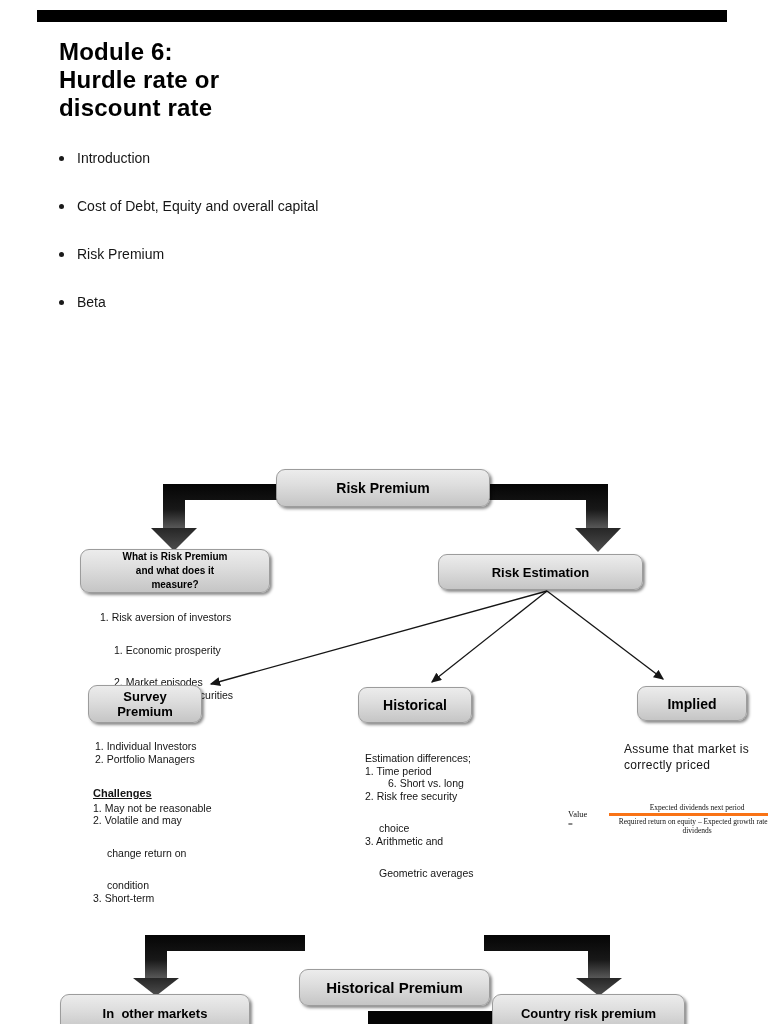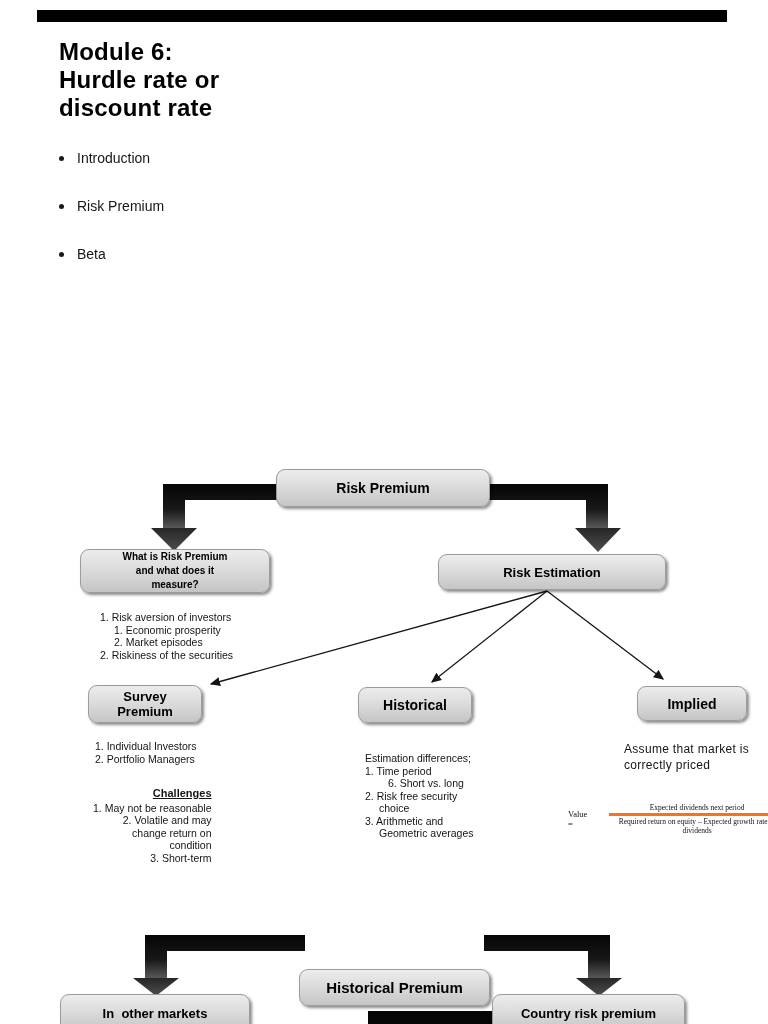--- a/index.html
+++ b/index.html
@@ -21,21 +21,21 @@
 
   .gbox {
     position:absolute; z-index:2; box-sizing:border-box;
     background:linear-gradient(#ececec, #dedede 40%, #c5c5c5);
     border:1px solid #9c9c9c; border-radius:9px;
     box-shadow:2px 2px 3px rgba(0,0,0,0.45);
     display:flex; align-items:center; justify-content:center;
     text-align:center; font-weight:bold; color:#000; white-space:pre-wrap;
   }
   .list { position:absolute; z-index:2; font-size:10.5px; line-height:12.5px; color:#141414; }
-  .list .ind1 { padding-left:14px; }
+  .list .ind1 { padding-left:14px;margin-top:20px; }
   .list .ind2 { padding-left:23px; }
   .challenges-title { font-weight:bold; text-decoration:underline; font-size:11px; margin-bottom:2px; }
   .note { position:absolute; z-index:2; font-size:12px; line-height:16px; color:#141414; white-space:pre-line; letter-spacing:0.3px; }
   .formula {
     position:absolute; z-index:2; display:flex; align-items:center;
     font-family:"Liberation Serif", serif; font-size:7.5px; color:#111;
   }
   .formula .lhs { font-size:8.5px; margin-right:17px; }
   .frac { display:inline-flex; flex-direction:column; text-align:center; }
   .frac .num { padding:0 4px 1px; }
@@ -49,20 +49,24 @@
   <div class="topbar"></div>
 
   <div class="title">Module 6:
 Hurdle rate or
 discount rate</div>
 
   <div class="bullets">
     <div class="bullet-row">
       <span class="dot"></span>
       <span class="bullet-text">Introduction</span>
+    </div>
+    <div class="bullet-row">
+      <span class="dot"></span>
+      <span class="bullet-text">Cost of Debt, Equity and overall capital</span>
     </div>
     <div class="bullet-row">
       <span class="dot"></span>
       <span class="bullet-text">Risk Premium</span>
     </div>
     <div class="bullet-row">
       <span class="dot"></span>
       <span class="bullet-text">Beta</span>
     </div>
   </div>
@@ -106,42 +110,42 @@
     </g>
     <rect x="368" y="1011" width="124" height="13" fill="#050505"></rect>
   </svg>
 
   <div class="gbox" style="left:276px; top:469px; width:214px; height:38px; font-size:14px;">Risk Premium</div>
 
   <div class="gbox" style="left:80px; top:549px; width:190px; height:44px; font-size:10px; line-height:14px;">What is Risk Premium
 and what does it
 measure?</div>
 
-  <div class="gbox" style="left:438px; top:554px; width:228px; height:36px; font-size:13px;">Risk Estimation</div>
+  <div class="gbox" style="left:438px; top:554px; width:205px; height:36px; font-size:13px;">Risk Estimation</div>
 
   <div class="list" style="left:100px; top:611px;">
     <div>1. Risk aversion of investors</div>
     <div class="ind1">1. Economic prosperity</div>
     <div class="ind1">2. Market episodes</div>
     <div>2. Riskiness of the securities</div>
   </div>
 
   <div class="gbox" style="left:88px; top:685px; width:114px; height:38px; font-size:13px; line-height:15px;">Survey
 Premium</div>
 
   <div class="gbox" style="left:358px; top:687px; width:114px; height:36px; font-size:14px;">Historical</div>
 
   <div class="gbox" style="left:637px; top:686px; width:110px; height:35px; font-size:14px;">Implied</div>
 
   <div class="list" style="left:95px; top:740px;">
     <div>1. Individual Investors</div>
     <div>2. Portfolio Managers</div>
   </div>
 
-  <div class="list" style="left:93px; top:787px;text-align:right;">
+  <div class="list" style="left:93px; top:787px;">
     <div class="challenges-title">Challenges</div>
     <div>1. May not be reasonable</div>
     <div>2. Volatile and may</div>
     <div class="ind1">change return on</div>
     <div class="ind1">condition</div>
     <div>3. Short-term</div>
   </div>
 
   <div class="list" style="left:365px; top:752px;">
     <div>Estimation differences;</div>

